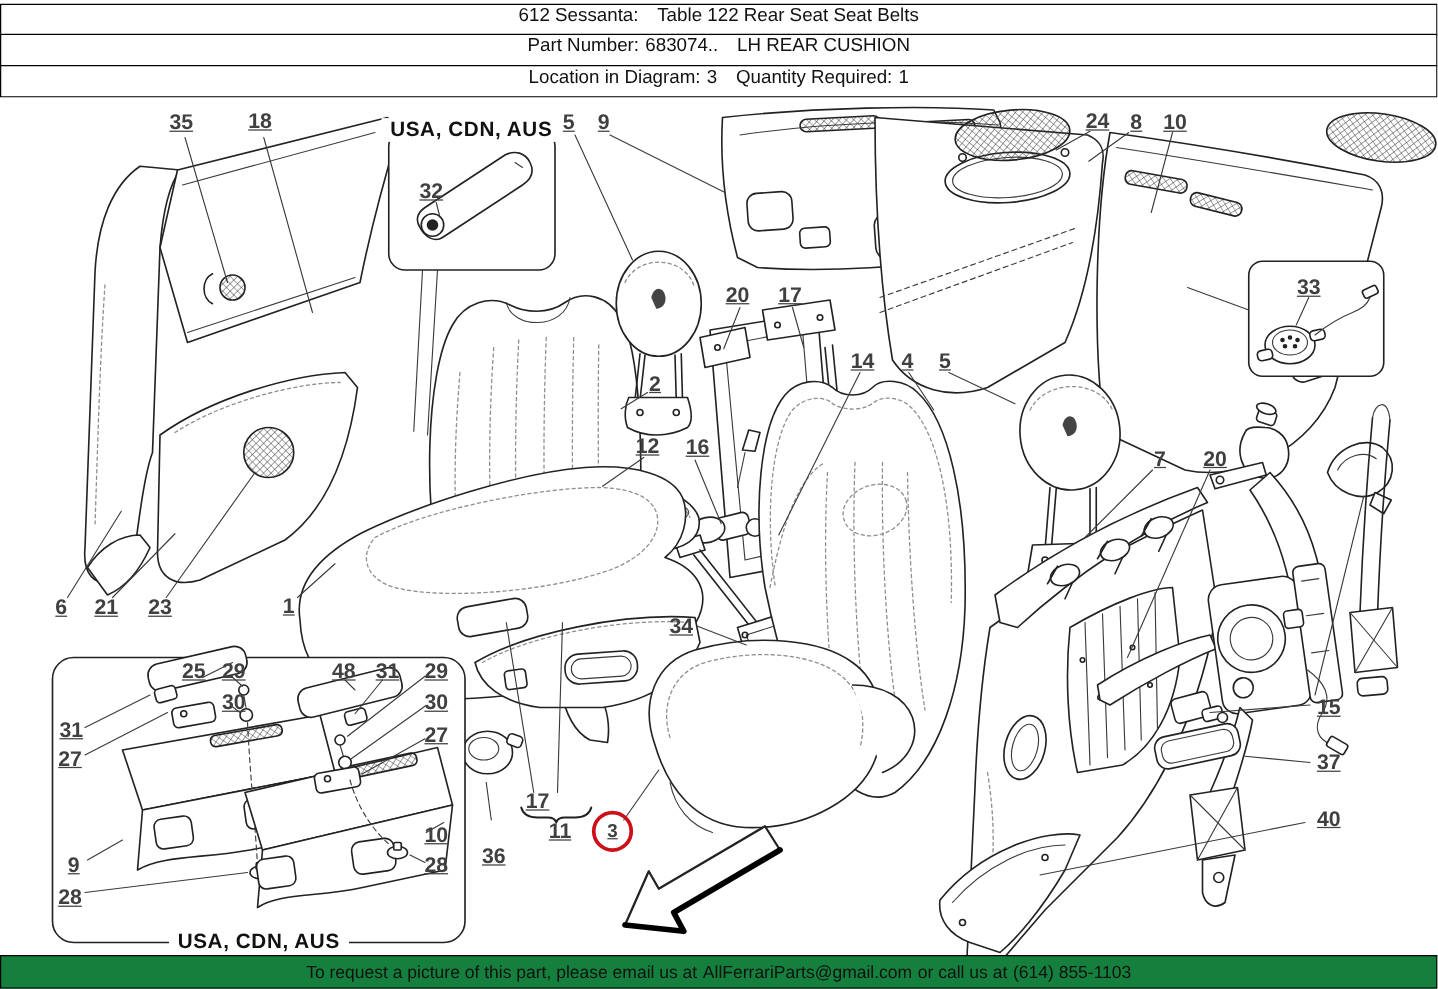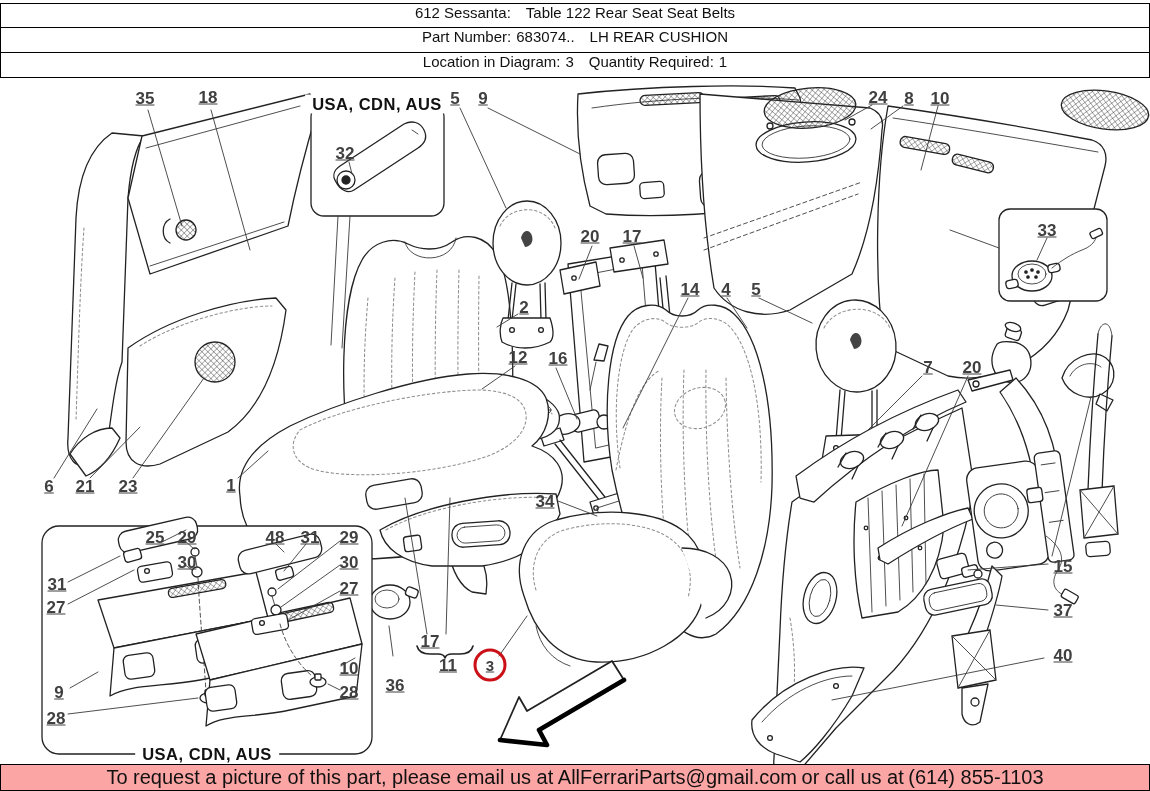--- a/index.html
+++ b/index.html
@@ -15,21 +15,21 @@
   .wf{fill:#fff;}
   .seam{stroke:#8f8f8f;stroke-dasharray:2.5 2.6;stroke-width:1.05;}
   .dash{stroke-dasharray:4 3;}
   .thin{stroke-width:0.9;stroke:#3a3a3a;}
   .thick{stroke-width:4.6;stroke:#000;}
   .mesh{fill:url(#meshpat);stroke:#222;}
   #callout-layer{position:absolute;left:0;top:0;width:1150px;height:686px;pointer-events:none;}
   .callout{position:absolute;transform:translate(-50%,-50%);font-weight:bold;font-size:17px;color:#404040;line-height:1;white-space:nowrap;text-decoration:underline;}
   .callout.highlighted{width:27px;height:27px;border:3.4px solid var(--hl,#cc1018);border-radius:50%;display:flex;align-items:center;justify-content:center;font-size:15px;background:transparent;}
   .inset-label{position:absolute;transform:translate(-50%,-50%);font-weight:bold;font-size:16.5px;background:#fff;padding:0 7px;letter-spacing:0.5px;white-space:nowrap;}
-  .footer-row{box-sizing:border-box;height:27px;border:1.6px solid #000;display:flex;align-items:center;justify-content:center;gap:4.5px;font-size:20px;background:#fca5a5;}
+  .footer-row{box-sizing:border-box;height:27px;border:1.6px solid #000;display:flex;align-items:center;justify-content:center;gap:4.5px;font-size:14px;background:#15803d;}
 </style>
 </head>
 <body>
 
 <div class="page">
 
   <div class="hdr-row first">
     <span>612 Sessanta:</span>
     <span>Table 122 Rear Seat Seat Belts</span>
   </div>

